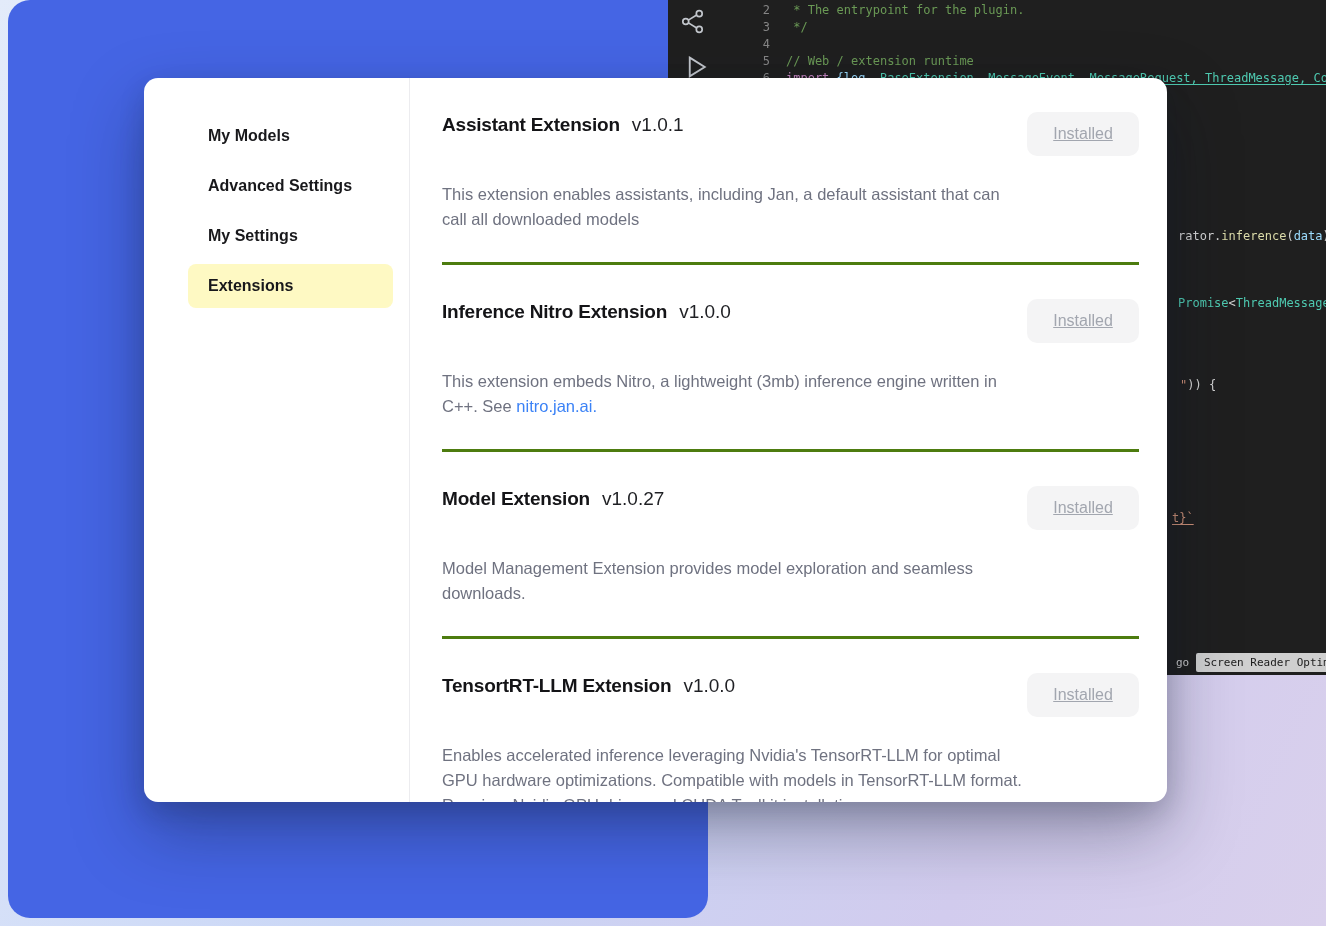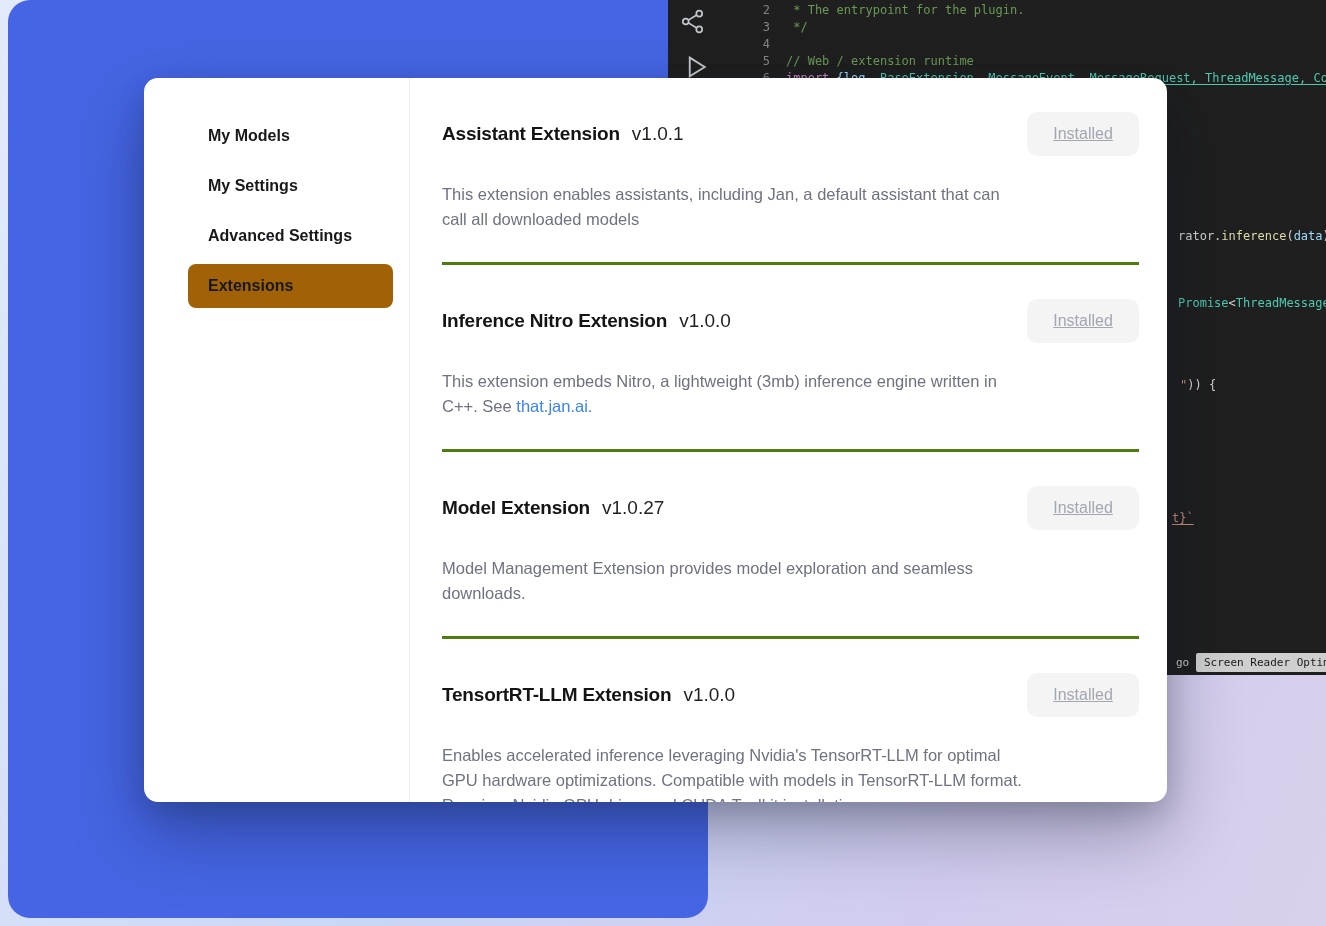--- a/index.html
+++ b/index.html
@@ -61,28 +61,28 @@
     overflow: hidden;
     padding-left: 26px;
   }
 
   .nav { flex: none; width: 240px; border-right: 1px solid #ececef; padding-top: 36px; }
   .nav-item {
     margin: 0 16px 6px 18px; padding: 11px 20px; border-radius: 8px;
     font-size: 16px; font-weight: 700; color: #18181b; cursor: pointer;
     line-height: 22px;
   }
-  .nav-item.active { background: #a16207; }
+  .nav-item.active { background: #fef9c3; }
 
   .main { flex: 1; padding: 0 28px 0 32px; }
 
   .ext-row { padding: 34px 0 30px; }
   .ext-row + .ext-row { border-top: 3px solid #4d7c0f; }
 
-  .row-head { display: flex; align-items: center; }
+  .row-head { display: flex; align-items: flex-start; }
   .ext-title { font-size: 19px; font-weight: 700; color: #141417; line-height: 26px; letter-spacing: -0.2px; }
   .ext-version { font-size: 19px; font-weight: 400; color: #1f2024; margin-left: 12px; line-height: 26px; }
 
   .btn {
     margin-left: auto; height: 44px; min-width: 112px; padding: 0 22px;
     border: none; border-radius: 10px; background: #f4f4f5;
     font-family: "Liberation Sans", sans-serif; font-size: 16px; font-weight: 500;
     color: #a2a6af; cursor: pointer; flex: none; text-decoration: underline;
   }
   .btn.select { min-width: 95px; height: 43px; background: #eef2fa; color: #0f172a; font-weight: 700; }
@@ -147,43 +147,43 @@
     <div class="frag f4"><span class="c-str u">t}`</span></div>
 
     <span class="status-left">go</span>
     <span class="status-notice">Screen Reader Optimize</span>
   </div>
 
   <div class="card">
 
     <nav class="nav">
       <div class="nav-item">My Models</div>
+      <div class="nav-item">Advanced Settings</div>
       <div class="nav-item">My Settings</div>
-      <div class="nav-item">Advanced Settings</div>
       <div class="nav-item active">Extensions</div>
     </nav>
 
     <main class="main">
 
       <section class="ext-row">
         <div class="row-head">
           <h2 class="ext-title">Assistant Extension</h2>
           <span class="ext-version">v1.0.1</span>
           <button class="btn">Installed</button>
         </div>
         <p class="ext-desc">This extension enables assistants, including Jan, a default assistant that can call all downloaded models</p>
       </section>
 
       <section class="ext-row">
         <div class="row-head">
           <h2 class="ext-title">Inference Nitro Extension</h2>
           <span class="ext-version">v1.0.0</span>
           <button class="btn">Installed</button>
         </div>
-        <p class="ext-desc"><span>This extension embeds Nitro, a lightweight (3mb) inference engine written in C++. See </span><a class="link">that.jan.ai.</a></p>
+        <p class="ext-desc"><span>This extension embeds Nitro, a lightweight (3mb) inference engine written in C++. See </span><a class="link">nitro.jan.ai.</a></p>
       </section>
 
       <section class="ext-row">
         <div class="row-head">
           <h2 class="ext-title">Model Extension</h2>
           <span class="ext-version">v1.0.27</span>
           <button class="btn">Installed</button>
         </div>
         <p class="ext-desc w540">Model Management Extension provides model exploration and seamless downloads.</p>
       </section>

